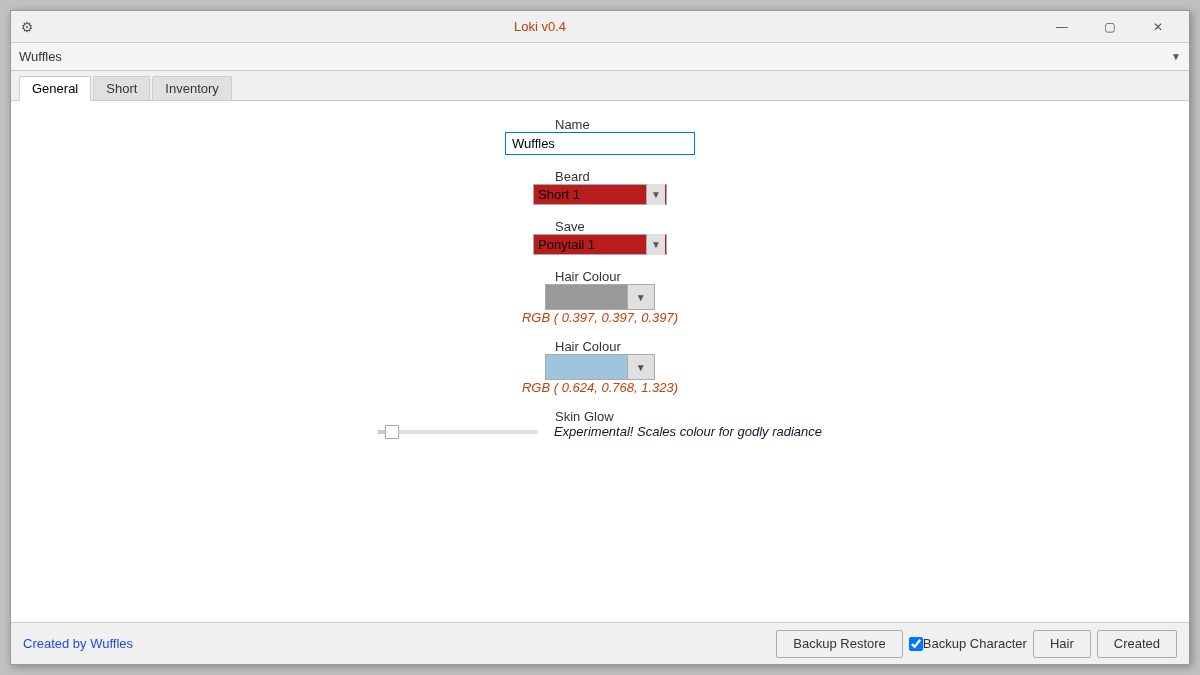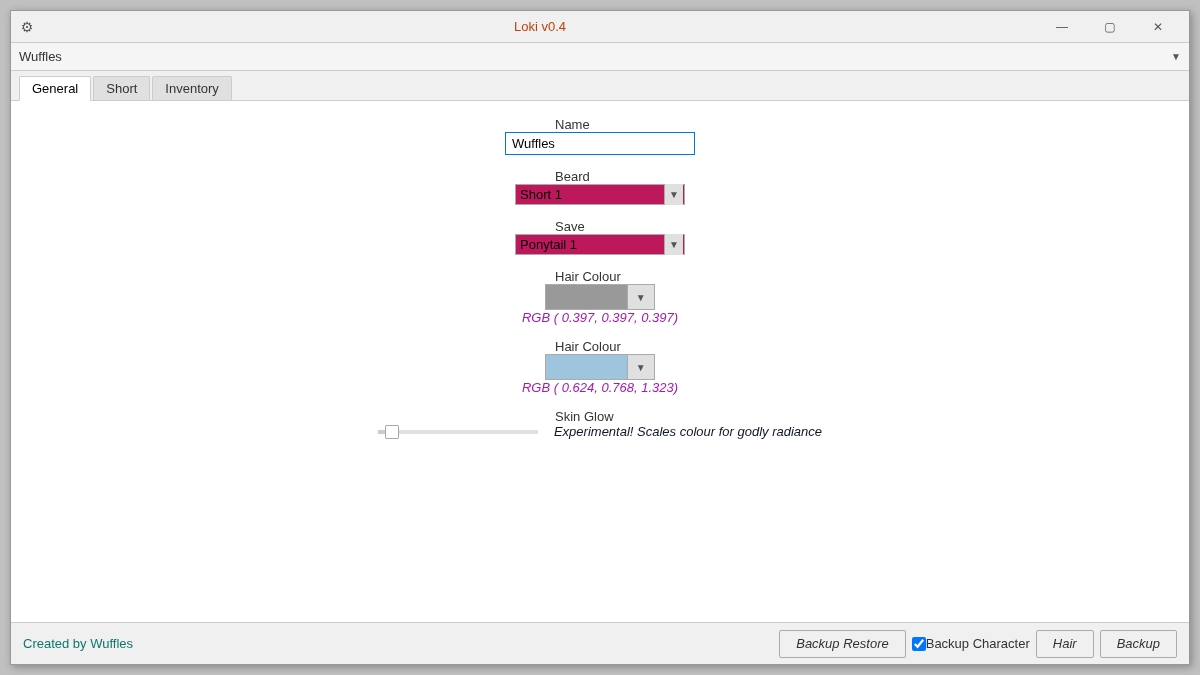--- a/index.html
+++ b/index.html
@@ -147,22 +147,22 @@
       padding: 3px 6px;
       font-size: 13px;
       width: 190px;
       outline: none;
       background: white;
     }
     .form-select {
       border: 1px solid #aaa;
       padding: 2px 4px;
       font-size: 13px;
-      width: 170px;
-      background: #be185d;
+      width: 134px;
+      background: #b91c1c;
       cursor: pointer;
       appearance: none;
     }
     .select-wrapper {
       position: relative;
       display: inline-flex;
       align-items: center;
     }
     .select-wrapper select {
       padding-right: 24px;
@@ -200,21 +200,21 @@
       border-left: 1px solid #aaa;
       cursor: pointer;
       display: flex;
       align-items: center;
       justify-content: center;
       font-size: 10px;
       color: #555;
     }
     .color-label {
       margin-left: 0;
-      color: #a21caf;
+      color: #c2410c;
       font-style: italic;
       font-size: 13px;
     }
     .slider-wrapper {
       display: flex;
       align-items: center;
     }
     .slider {
       width: 160px;
       height: 4px;
@@ -243,37 +243,36 @@
       border-top: 1px solid #ccc;
       height: 42px;
       display: flex;
       align-items: center;
       padding: 0 12px;
       flex-shrink: 0;
     }
     .status-text {
       flex: 1;
       font-size: 13px;
-      color: #0f766e;
+      color: #1d4ed8;
     }
     .status-actions {
       display: flex;
       align-items: center;
       gap: 6px;
     }
     .status-btn {
       height: 28px;
       padding: 0 16px;
       background: #f0f0f0;
       border: 1px solid #aaa;
       cursor: pointer;
       font-size: 13px;
       color: #333;
       border-radius: 2px;
-      font-style: italic;
     }
     .checkbox-label {
       display: flex;
       align-items: center;
       font-size: 13px;
       color: #333;
       cursor: pointer;
     }
     .checkbox-label input[type="checkbox"] {
       width: 14px;
@@ -380,17 +379,17 @@
 
   <div class="status-bar">
     <span class="status-text">Created by Wuffles</span>
     <div class="status-actions">
       <button class="status-btn">Backup Restore</button>
       <label class="checkbox-label">
         <input type="checkbox" checked="" style="">
         <span>Backup Character</span>
       </label>
       <button class="status-btn">Hair</button>
-      <button class="status-btn">Backup</button>
+      <button class="status-btn">Created</button>
     </div>
   </div>
 
 </div>
 
 </body></html>

